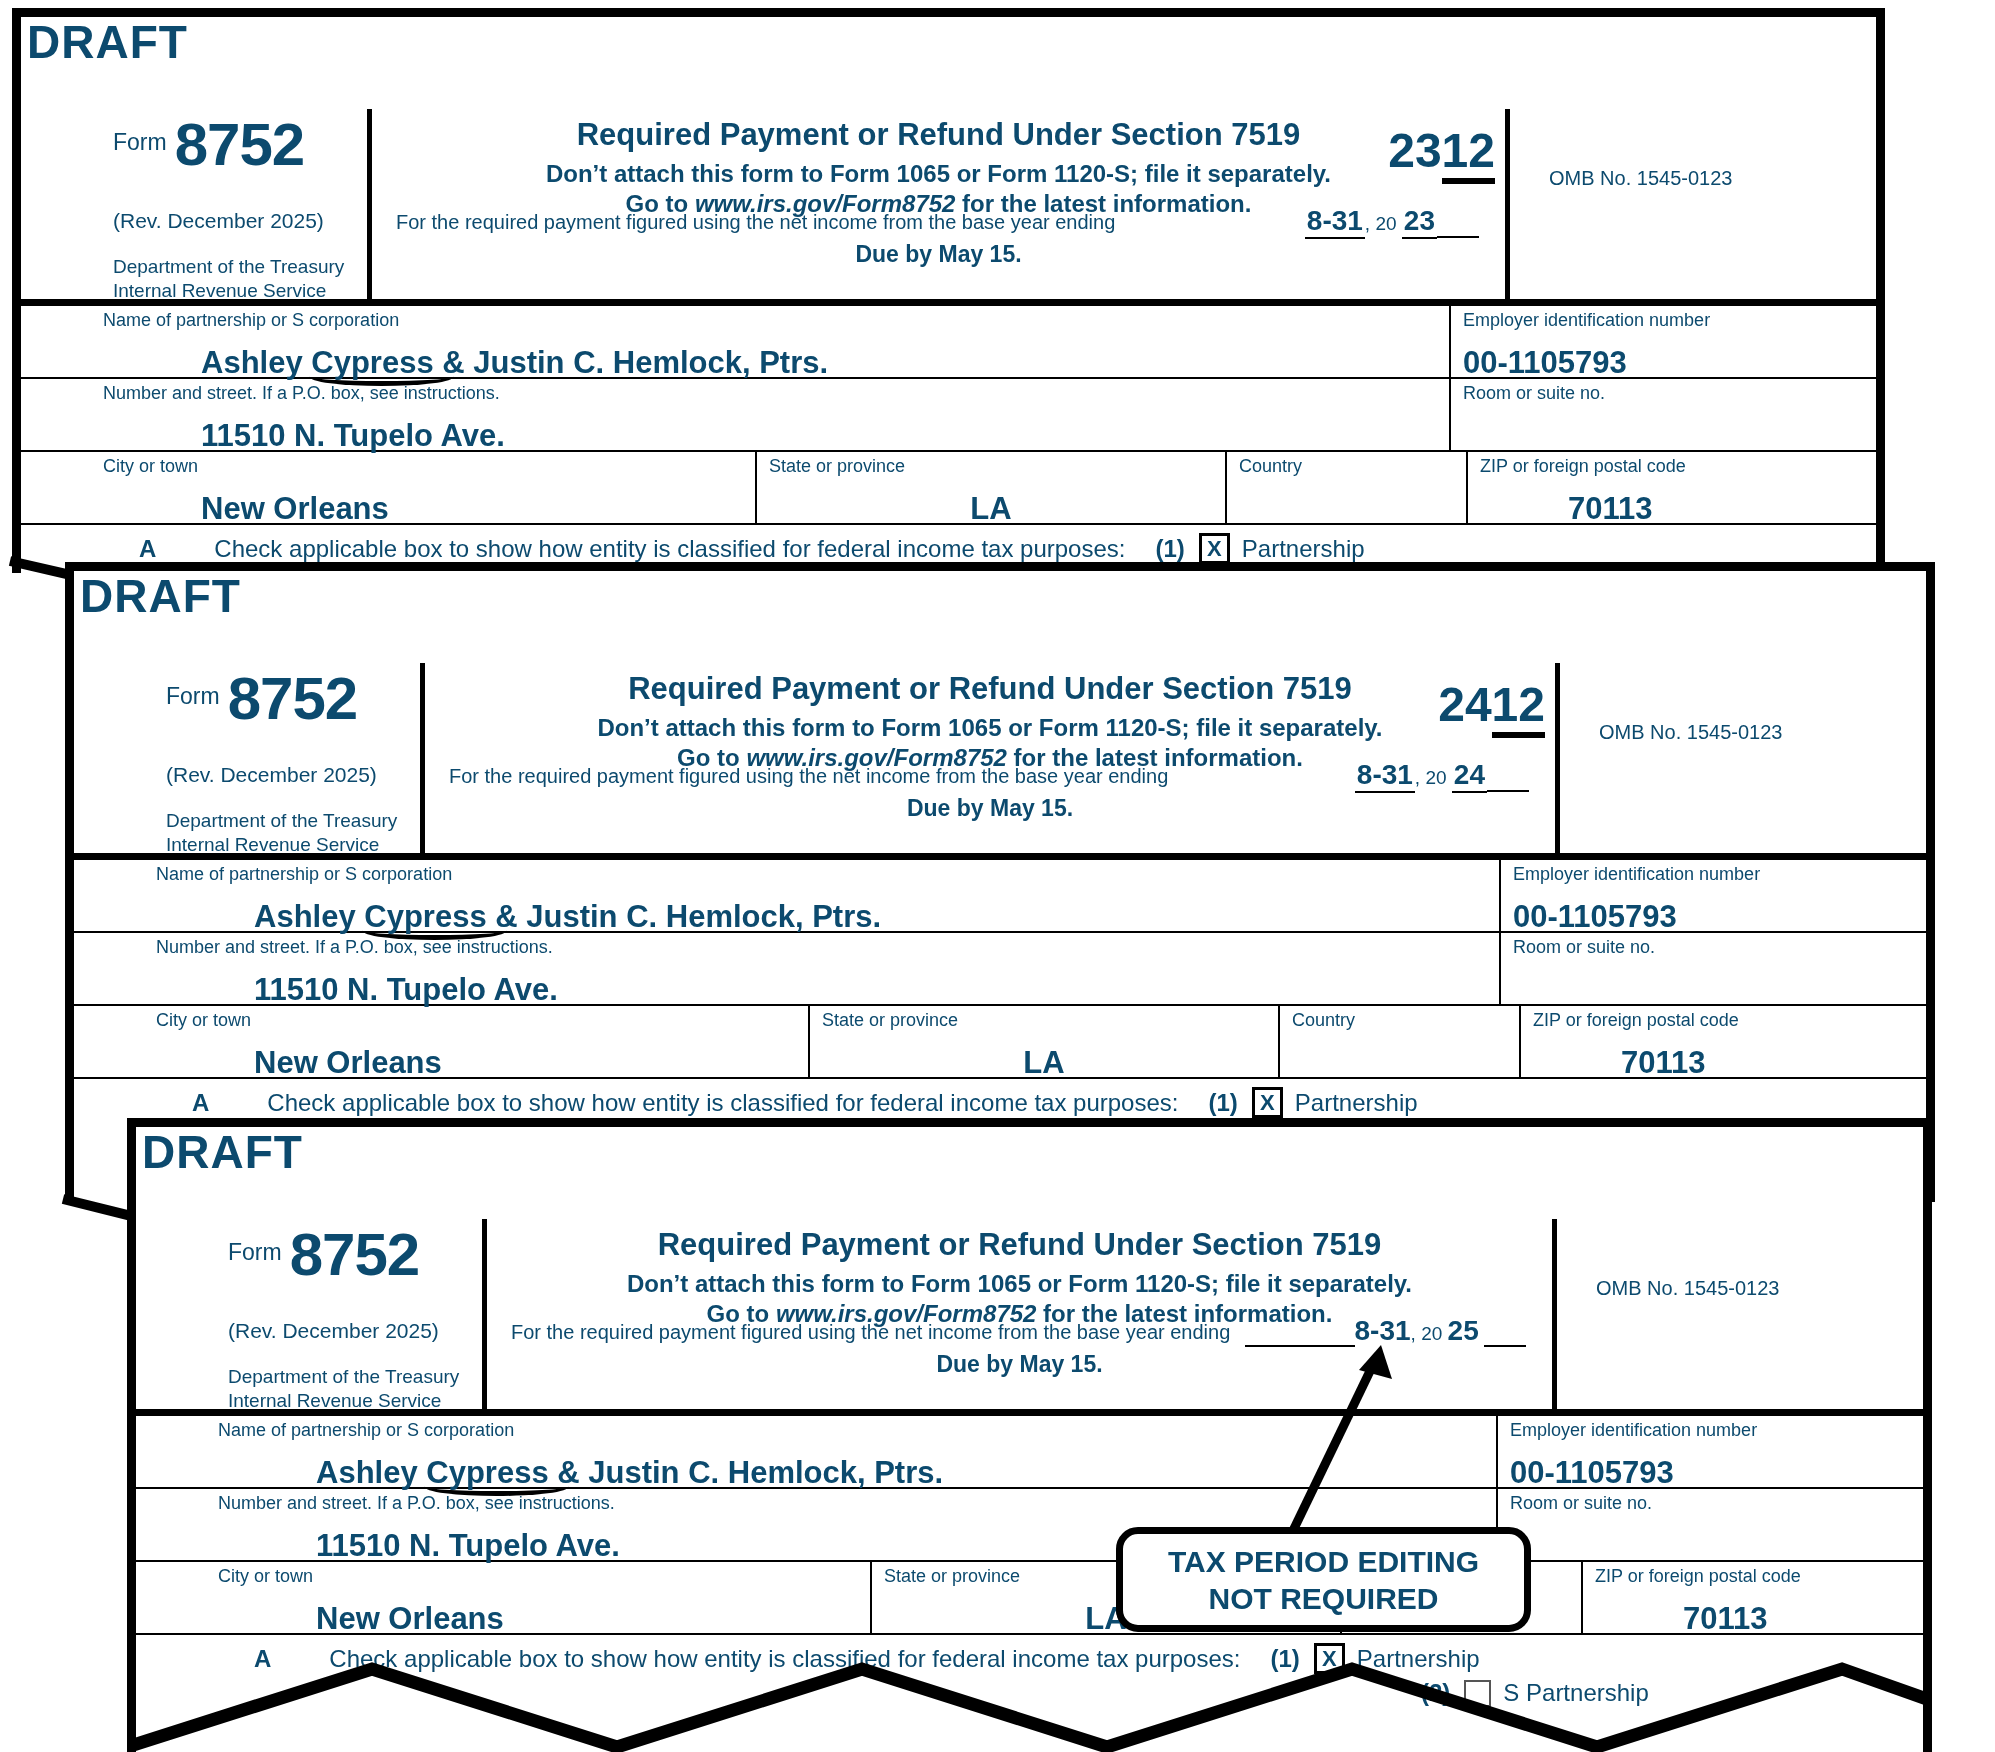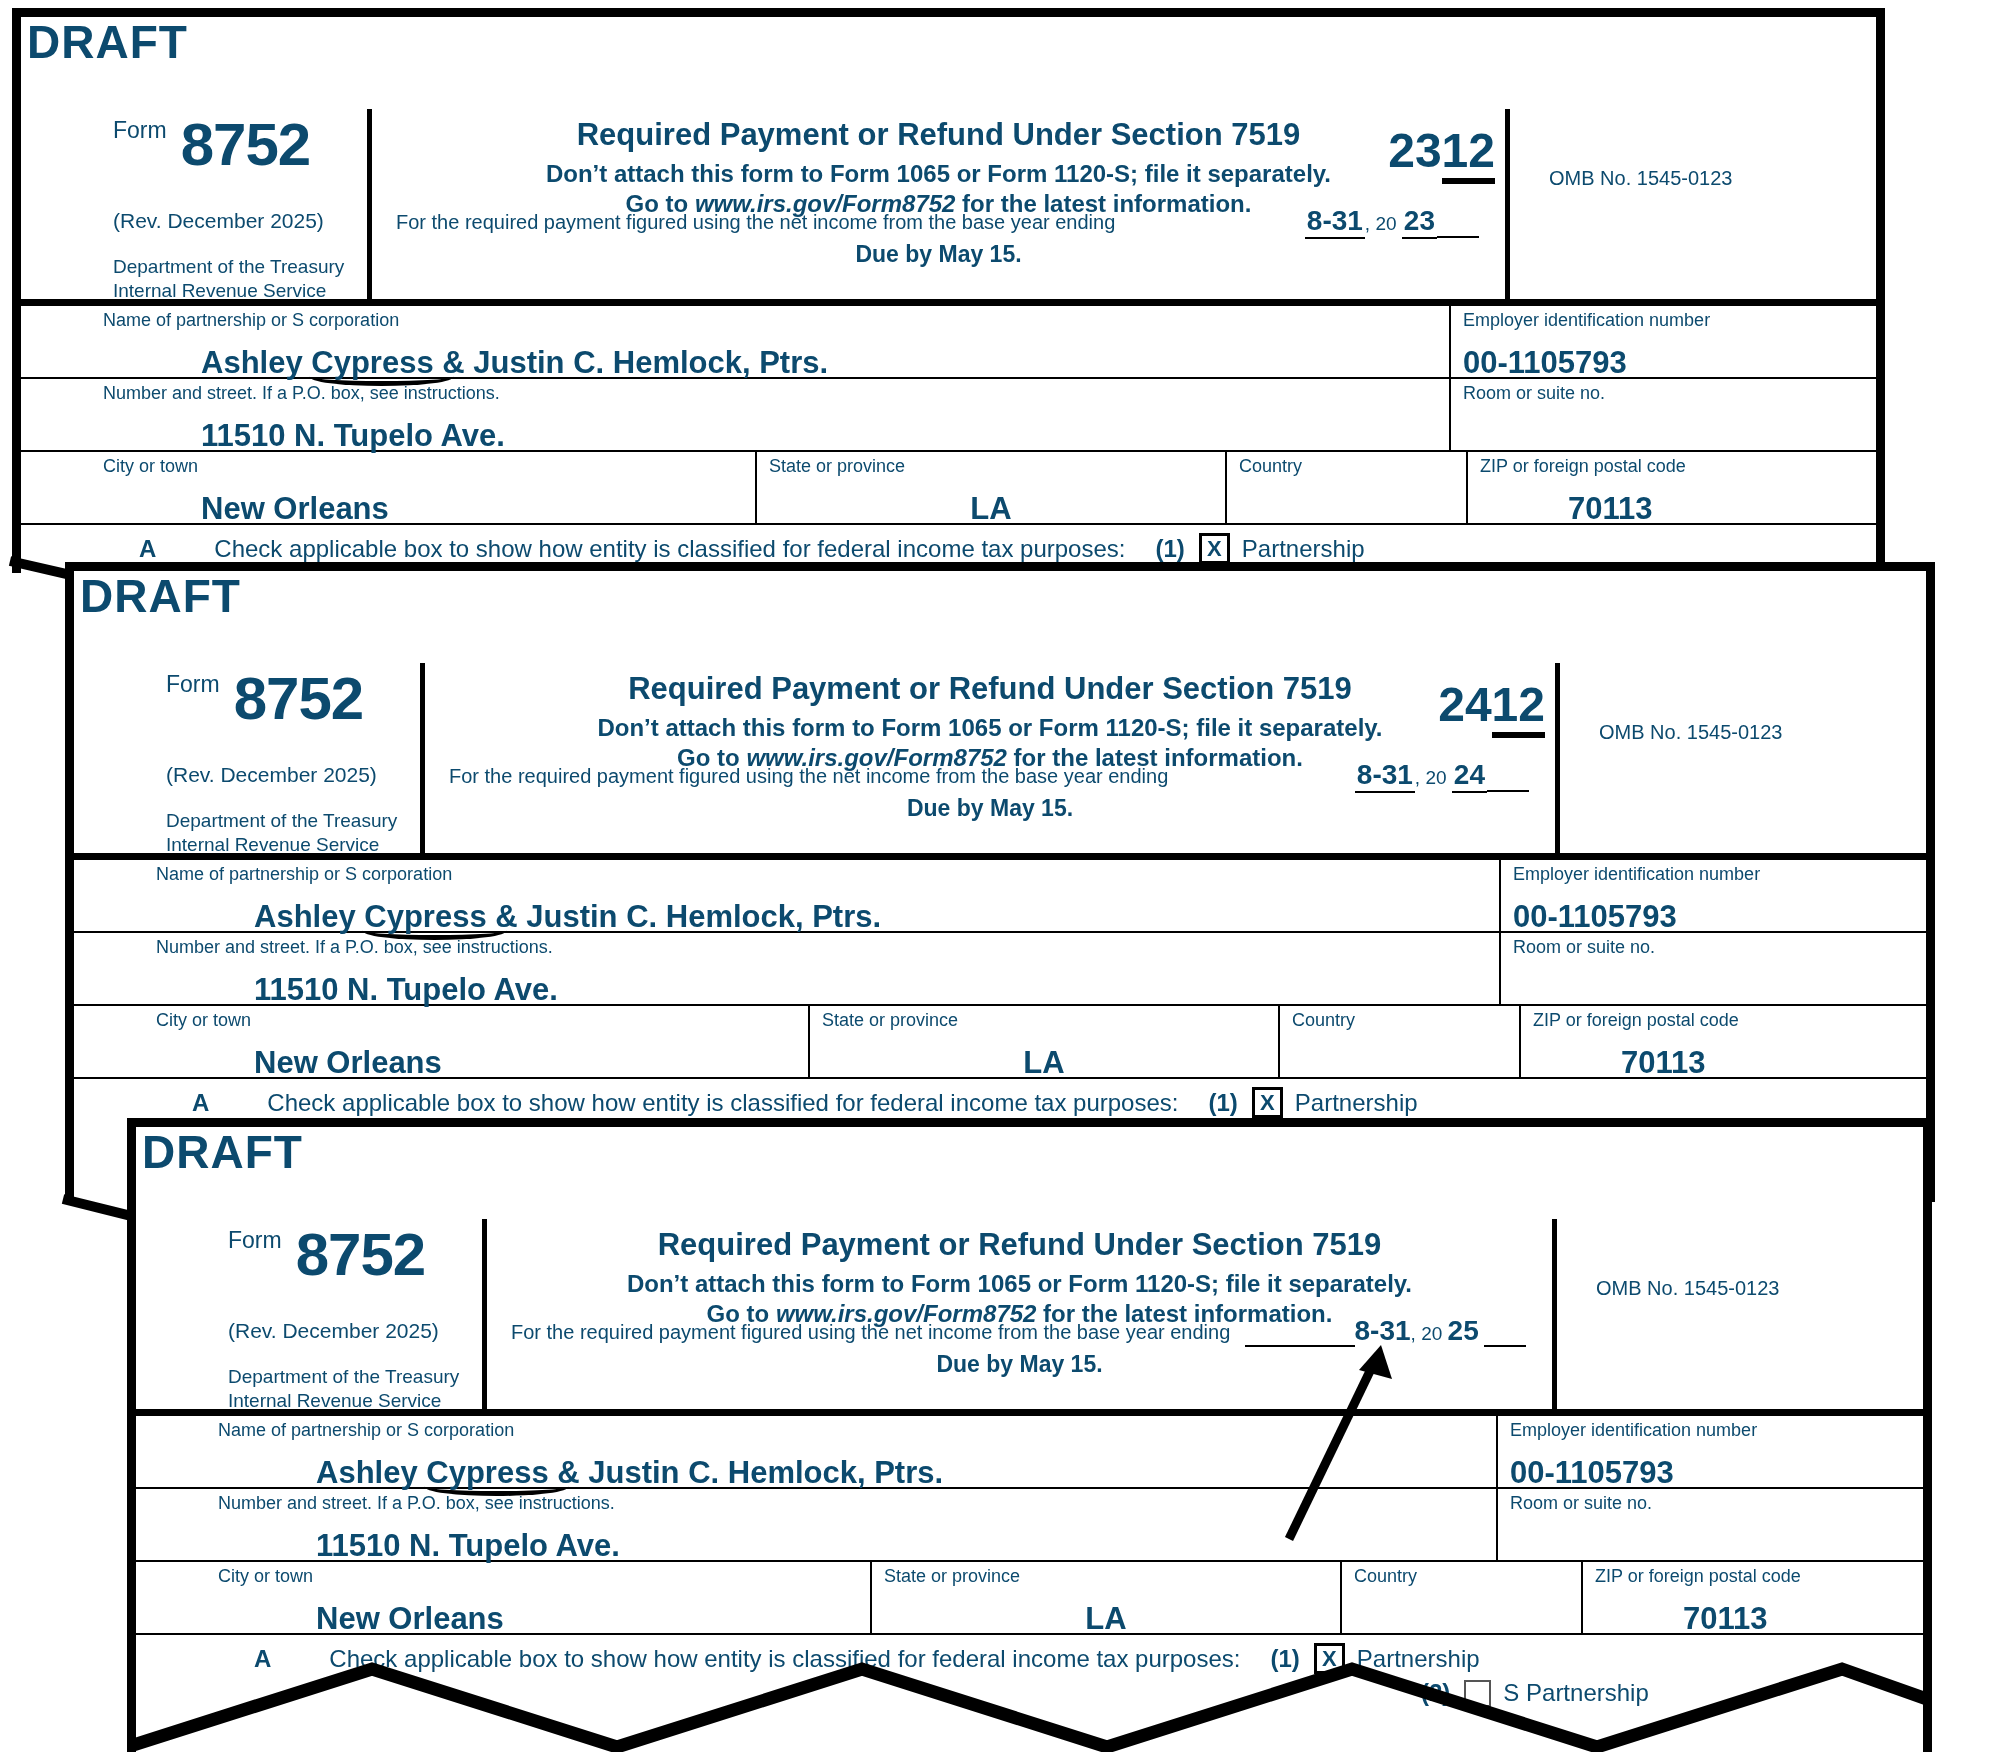--- a/index.html
+++ b/index.html
@@ -17,21 +17,21 @@
 
   .diag { position:absolute; background:#000; height:10px; transform-origin:left center; }
   #diag1 { left:10px; top:556px; width:64px; transform:rotate(13deg); z-index:2; }
   #diag2 { left:63px; top:1194px; width:72px; transform:rotate(14deg); z-index:4; }
 
   .draft { position:absolute; left:6px; top:-2px; font-size:46px; font-weight:bold; letter-spacing:1px; }
 
   
   .header { position:absolute; left:0; right:0; top:70px; height:212px; }
   .h-left { position:absolute; left:0; top:22px; bottom:0; width:346px; border-right:5px solid #000; }
-  .form-line { position:absolute; left:92px; top:8px; display:flex; align-items:flex-start; gap:14px; }
+  .form-line { position:absolute; left:92px; top:8px; display:flex; align-items:center; gap:8px; }
   .form-word { font-size:23px; padding-bottom:6px; }
   .form-no { font-size:60px; font-weight:bold; line-height:56px; letter-spacing:-1px; }
   .rev { position:absolute; left:92px; top:100px; font-size:21px; }
   .agency { position:absolute; left:92px; top:146px; font-size:19px; line-height:24px; }
 
   .h-center { position:absolute; left:351px; right:366px; top:22px; bottom:0; border-right:5px solid #000; }
   .h-title { text-align:center; font-size:31px; font-weight:bold; margin-top:8px; }
   .h-sub { text-align:center; font-size:24px; font-weight:bold; line-height:30px; }
   .h-sub:nth-of-type(2){ margin-top:6px; }
   .h-sub i { font-style:italic; }
@@ -323,20 +323,24 @@
         <span class="opt-label">Partnership</span>
       </div>
     </div>
 
     <div class="option2">
       <span class="opt-num">(2)</span>
       <span class="cb-empty"></span>
       <span class="opt-label">S Partnership</span>
     </div>
 
+    <div class="callout">
+      <div>TAX PERIOD EDITING</div>
+      <div>NOT REQUIRED</div>
+    </div>
 
     <svg class="arrow-svg" width="220" height="220" viewBox="0 0 220 220">
       <line x1="68" y1="212" x2="150" y2="42" stroke="#000" stroke-width="9"></line>
       <polygon points="160,18 171,52 138,43" fill="#000"></polygon>
     </svg>
 
     <svg class="zigzag" width="1805" height="110" viewBox="0 0 1805 110">
       <polyline points="0,98 245,20 490,98 735,20 980,98 1225,20 1470,98 1715,20 1805,52" fill="none" stroke="#000" stroke-width="13" stroke-linejoin="miter"></polyline>
     </svg>
   </div>

